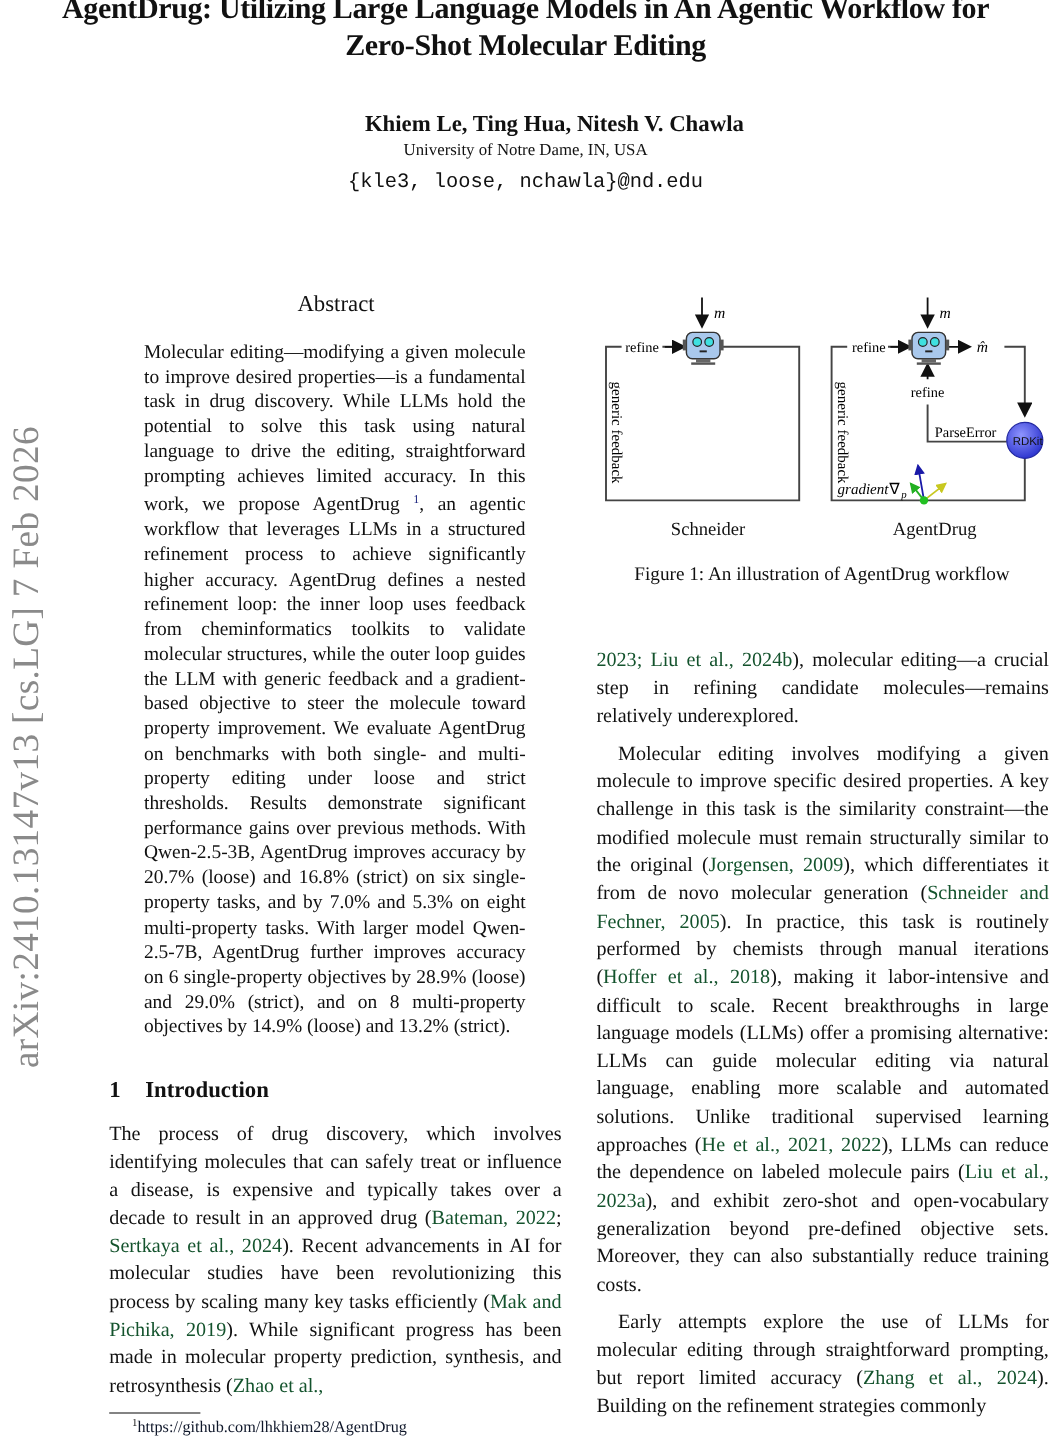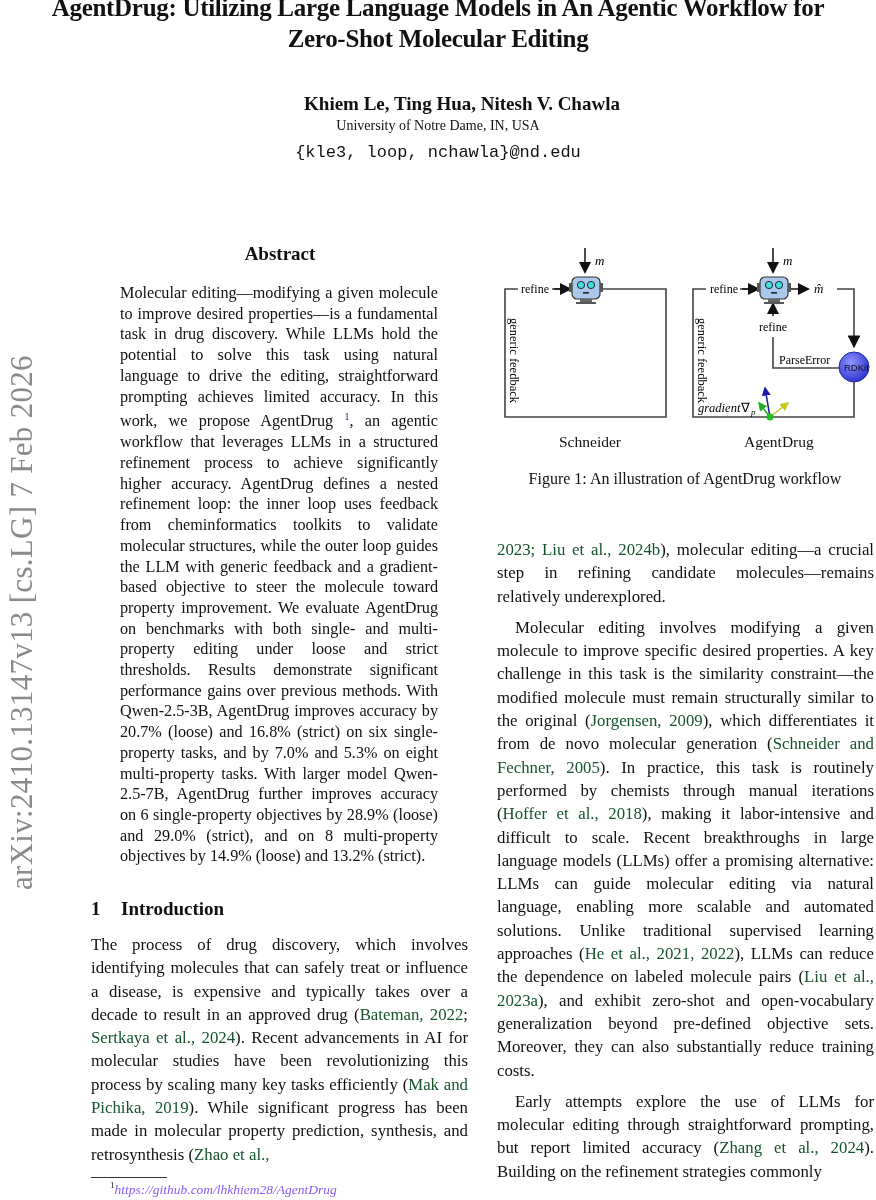--- a/index.html
+++ b/index.html
@@ -8,50 +8,50 @@
   .title { position: absolute; left: 0; width: 1040px; top: -8px; text-align: center;
            font-weight: bold; font-size: 25px; line-height: 31px; letter-spacing: -0.3px; }
   .authors { position: absolute; left: 0; width: 876px; top: 93px; text-align: center;
              font-weight: bold; font-size: 19px; padding-left: 24px; }
   .affil { position: absolute; left: 0; width: 876px; top: 118px; text-align: center; font-size: 14px; }
   .email { position: absolute; left: 0; width: 876px; top: 143px; text-align: center;
            font-family: "Liberation Mono", "DejaVu Sans Mono", monospace; font-size: 17px; }
   .arxiv { position: absolute; left: 4px; top: 890px; transform-origin: 0 0; transform: rotate(-90deg);
            font-size: 31px; color: #8a8a8a; white-space: nowrap; letter-spacing: 0.3px; }
   .abs-head { position: absolute; left: 120px; width: 320px; top: 243px; text-align: center;
-              font-weight: bold; font-size: 19px; }
+              font-weight: normal; font-size: 19px; }
   .abstract { position: absolute; left: 120px; width: 318px; top: 283px; font-size: 16.3px;
               line-height: 20.7px; text-align: justify; hyphens: none; }
   .sec-head { position: absolute; left: 91px; top: 898px; font-weight: bold; font-size: 19px; }
   .sec-head .num { display: inline-block; width: 30px; }
   .col { font-size: 16.8px; line-height: 23.3px; text-align: justify; }
   .intro { position: absolute; left: 91px; width: 377px; top: 933px; }
   .right { position: absolute; left: 497px; width: 377px; top: 538px; }
   .right p { margin: 0; }
   .right p + p { text-indent: 18px; margin-top: 8px; }
   .cite { color: #14532d; }
   .fn-rule { position: absolute; left: 91px; top: 1177px; width: 76px; border-top: 1px solid #333; }
   .footnote { position: absolute; left: 110px; top: 1180px; font-size: 13.5px; }
   .footnote sup { font-size: 9px; color: #111; }
-  .footnote a { color: #8b5cf6; text-decoration: none; font-style: italic; }
+  .footnote a { color: #0f172a; text-decoration: none; }
   sup.fnref { font-size: 10px; color: #1a237e; }
   .figure { position: absolute; left: 470px; top: 240px; width: 406px; height: 250px; }
   .fig-label { position: absolute; font-size: 15.5px; }
   .fig-caption { position: absolute; left: 0; width: 430px; top: 230px; text-align: center; font-size: 16px; }
 </style>
 </head>
 <body>
 
 <div class="title" style="left:-82px;">
   <div>AgentDrug: Utilizing Large Language Models in An Agentic Workflow for</div>
   <div>Zero-Shot Molecular Editing</div>
 </div>
 <div class="authors">Khiem Le, Ting Hua, Nitesh V. Chawla</div>
 <div class="affil">University of Notre Dame, IN, USA</div>
-<div class="email">{kle3, loop, nchawla}@nd.edu</div>
+<div class="email">{kle3, loose, nchawla}@nd.edu</div>
 
 <div class="arxiv">arXiv:2410.13147v13  [cs.LG]  7 Feb 2026</div>
 
 <div class="abs-head">Abstract</div>
 <div class="abstract col" style="font-size:16.2px; line-height:20.7px;">
   <span>Molecular editing—modifying a given molecule to improve desired properties—is a fundamental task in drug discovery. While LLMs hold the potential to solve this task using natural language to drive the editing, straightforward prompting achieves limited accuracy. In this work, we propose AgentDrug </span><sup class="fnref">1</sup><span>, an agentic workflow that leverages LLMs in a structured refinement process to achieve significantly higher accuracy. AgentDrug defines a nested refinement loop: the inner loop uses feedback from cheminformatics toolkits to validate molecular structures, while the outer loop guides the LLM with generic feedback and a gradient-based objective to steer the molecule toward property improvement. We evaluate AgentDrug on benchmarks with both single- and multi-property editing under loose and strict thresholds. Results demonstrate significant performance gains over previous methods. With Qwen-2.5-3B, AgentDrug improves accuracy by 20.7% (loose) and 16.8% (strict) on six single-property tasks, and by 7.0% and 5.3% on eight multi-property tasks. With larger model Qwen-2.5-7B, AgentDrug further improves accuracy on 6 single-property objectives by 28.9% (loose) and 29.0% (strict), and on 8 multi-property objectives by 14.9% (loose) and 13.2% (strict).</span>
 </div>
 
 <div class="figure">
   <svg width="406" height="220" viewBox="0 0 406 220">

